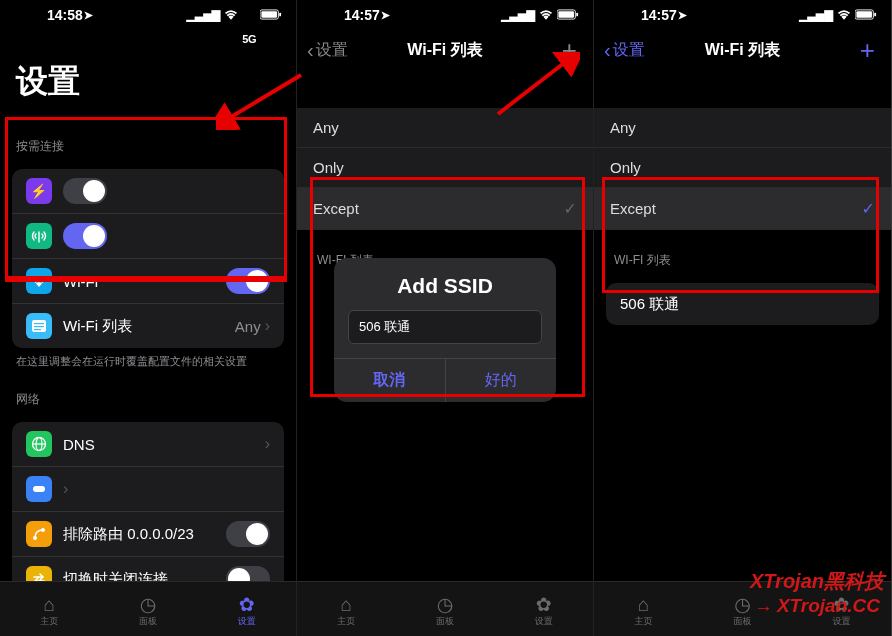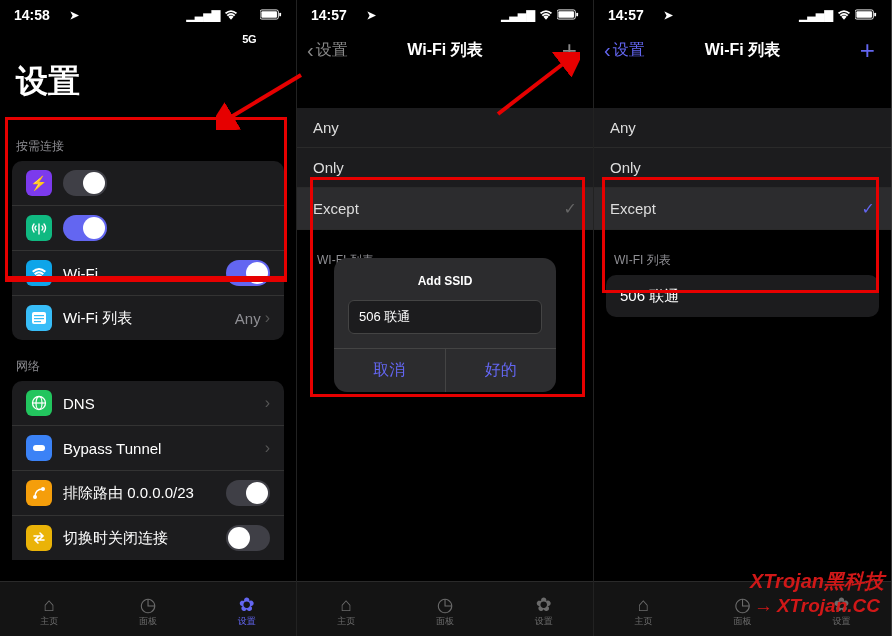--- a/index.html
+++ b/index.html
@@ -2,36 +2,36 @@
 <html><head>
 <meta charset="utf-8">
 <style>
 * { margin: 0; padding: 0; box-sizing: border-box; font-family: -apple-system, "Helvetica Neue", Arial, sans-serif; -webkit-font-smoothing: antialiased; }
 body { background: #3a3a3a; width: 892px; height: 636px; overflow: hidden; position: relative; }
 .phones { display: flex; width: 100%; height: 100%; }
 .phone { width: 297px; height: 636px; background: #000; color: #fff; position: relative; overflow: hidden; border-right: 1px solid #222; }
 .phone:last-child { border-right: none; }
 
 .status-bar { display: flex; justify-content: space-between; align-items: center; padding: 6px 14px 4px 14px; font-size: 14px; font-weight: 600; height: 28px; }
-.status-left { display: flex; align-items: center; gap: 20px; }
+.status-left { display: flex; align-items: center; gap: 1px; margin-left: 33px; }
 .status-right { display: flex; align-items: center; gap: 4px; font-size: 11px; }
 .loc-arrow { font-size: 11px; }
 .sig-5g { letter-spacing: -0.5px; margin-top: 48px; }
 
 .large-title { font-size: 32px; font-weight: 700; padding: 32px 16px 16px 16px; }
 
 .nav-bar { display: flex; align-items: center; justify-content: space-between; height: 44px; padding: 0 10px; }
 .nav-back { display: flex; align-items: center; font-size: 16px; color: #888; gap: 2px; }
 .nav-back.active { color: #6366f1; }
 .nav-title { font-size: 16px; font-weight: 600; color: #fff; position: absolute; left: 50%; transform: translateX(-50%); }
 .nav-add { font-size: 26px; font-weight: 300; color: #888; padding: 0 6px; line-height: 1; }
 .nav-add.active { color: #6366f1; }
 .chev-left { font-size: 20px; line-height: 1; }
 
-.section-header { font-size: 12px; color: #8e8e93; padding: 18px 16px 6px 16px; }
+.section-header { font-size: 12px; color: #8e8e93; padding: 18px 16px 14px 16px; }
 .section-footer { font-size: 11px; color: #8e8e93; padding: 6px 16px 4px 16px; line-height: 1.4; }
 
 .row { display: flex; align-items: center; background: #1c1c1e; padding: 9px 14px; min-height: 42px; border-bottom: 0.5px solid #333; font-size: 15px; }
 .row:last-child { border-bottom: none; }
 .row.first { border-top-left-radius: 10px; border-top-right-radius: 10px; }
 .row.last { border-bottom-left-radius: 10px; border-bottom-right-radius: 10px; border-bottom: none; }
 .row.single { border-radius: 10px; border-bottom: none; }
 .group { margin: 0 12px; }
 
 .row-icon { width: 26px; height: 26px; border-radius: 6px; margin-right: 11px; display: flex; align-items: center; justify-content: center; font-size: 14px; flex-shrink: 0; }
@@ -63,25 +63,25 @@
 .tab-bar { position: absolute; bottom: 0; left: 0; right: 0; height: 55px; background: #141414; border-top: 0.5px solid #2a2a2a; display: flex; justify-content: space-around; align-items: center; padding-top: 4px; }
 .tab-item { display: flex; flex-direction: column; align-items: center; gap: 1px; color: #6b6b6b; font-size: 9px; }
 .tab-item.active { color: #6366f1; }
 .tab-icon { font-size: 19px; line-height: 1; }
 
 .red-box { position: absolute; border: 3px solid #e60000; pointer-events: none; z-index: 50; }
 .arrow { position: absolute; z-index: 60; pointer-events: none; }
 .arrow svg { display: block; }
 
 .dialog { position: absolute; left: 50%; top: 258px; transform: translateX(-50%); width: 222px; background: #2c2c2e; border-radius: 13px; overflow: hidden; z-index: 20; }
-.dialog-title { text-align: center; font-size: 12px; font-weight: 600; padding: 16px 0 12px 0; color: #fff; }
+.dialog-title { text-align: center; font-size: 21px; font-weight: 600; padding: 16px 0 12px 0; color: #fff; }
 .dialog-input { margin: 0 14px 14px 14px; background: #1c1c1e; border: 0.5px solid #444; border-radius: 6px; padding: 7px 10px; font-size: 13px; color: #fff; }
 .dialog-buttons { display: flex; border-top: 0.5px solid #444; }
 .dialog-btn { flex: 1; text-align: center; padding: 11px 0; font-size: 16px; color: #6366f1; }
-.dialog-btn:first-child { border-right: 0.5px solid #444; }
+.dialog-btn:first-child { border-right: 0.5px solid #444; font-weight: bold; }
 
 .content-area { position: absolute; top: 28px; bottom: 55px; left: 0; right: 0; overflow: hidden; }
 .content-area.with-title { top: 28px; }
 
 .watermark { position: absolute; right: 8px; bottom: 18px; z-index: 100; color: #d01818; font-family: Arial, sans-serif; font-style: italic; font-weight: 600; text-align: center; font-size: 20px; line-height: 1.25; pointer-events: none; }
 .watermark .line2 { font-size: 19px; }
 .watermark .arrow-em { margin-right: 4px; }
 </style>
 </head>
 <body>
@@ -145,41 +145,41 @@
                 <rect x="2" y="3" width="10" height="1.2" fill="#38bdf8"></rect>
                 <rect x="2" y="6" width="10" height="1.2" fill="#38bdf8"></rect>
                 <rect x="2" y="9" width="7" height="1.2" fill="#38bdf8"></rect>
               </svg>
           </div>
           <div class="row-label">Wi-Fi 列表</div>
           <div class="row-value">Any</div>
           <div class="row-chev">›</div>
         </div>
       </div>
+      <div class="section-footer">在这里调整会在运行时覆盖配置文件的相关设置</div>
 
       <div class="section-header">网络</div>
       <div class="group">
         <div class="row first">
           <div class="row-icon ic-green2">
             <svg width="16" height="16" viewBox="0 0 16 16">
                 <circle cx="8" cy="8" r="6.5" fill="none" stroke="#fff" stroke-width="1.3"></circle>
                 <ellipse cx="8" cy="8" rx="3" ry="6.5" fill="none" stroke="#fff" stroke-width="1.2"></ellipse>
                 <line x1="1.5" y1="8" x2="14.5" y2="8" stroke="#fff" stroke-width="1.2"></line>
               </svg>
           </div>
           <div class="row-label">DNS</div>
           <div class="row-chev">›</div>
         </div>
         <div class="row">
           <div class="row-icon ic-blue2">
             <svg width="14" height="14" viewBox="0 0 14 14">
                 <rect x="1" y="4" width="12" height="6" rx="3" fill="#fff"></rect>
               </svg>
           </div>
-          <div class="row-label">Bypass Tunnel</div>
           <div class="row-chev">›</div>
         </div>
         <div class="row">
           <div class="row-icon ic-orange">
             <svg width="14" height="14" viewBox="0 0 14 14">
                 <circle cx="3" cy="11" r="2" fill="#fff"></circle>
                 <circle cx="11" cy="3" r="2" fill="#fff"></circle>
                 <path d="M3 11 Q3 3 11 3" stroke="#fff" stroke-width="1.5" fill="none"></path>
               </svg>
           </div>

